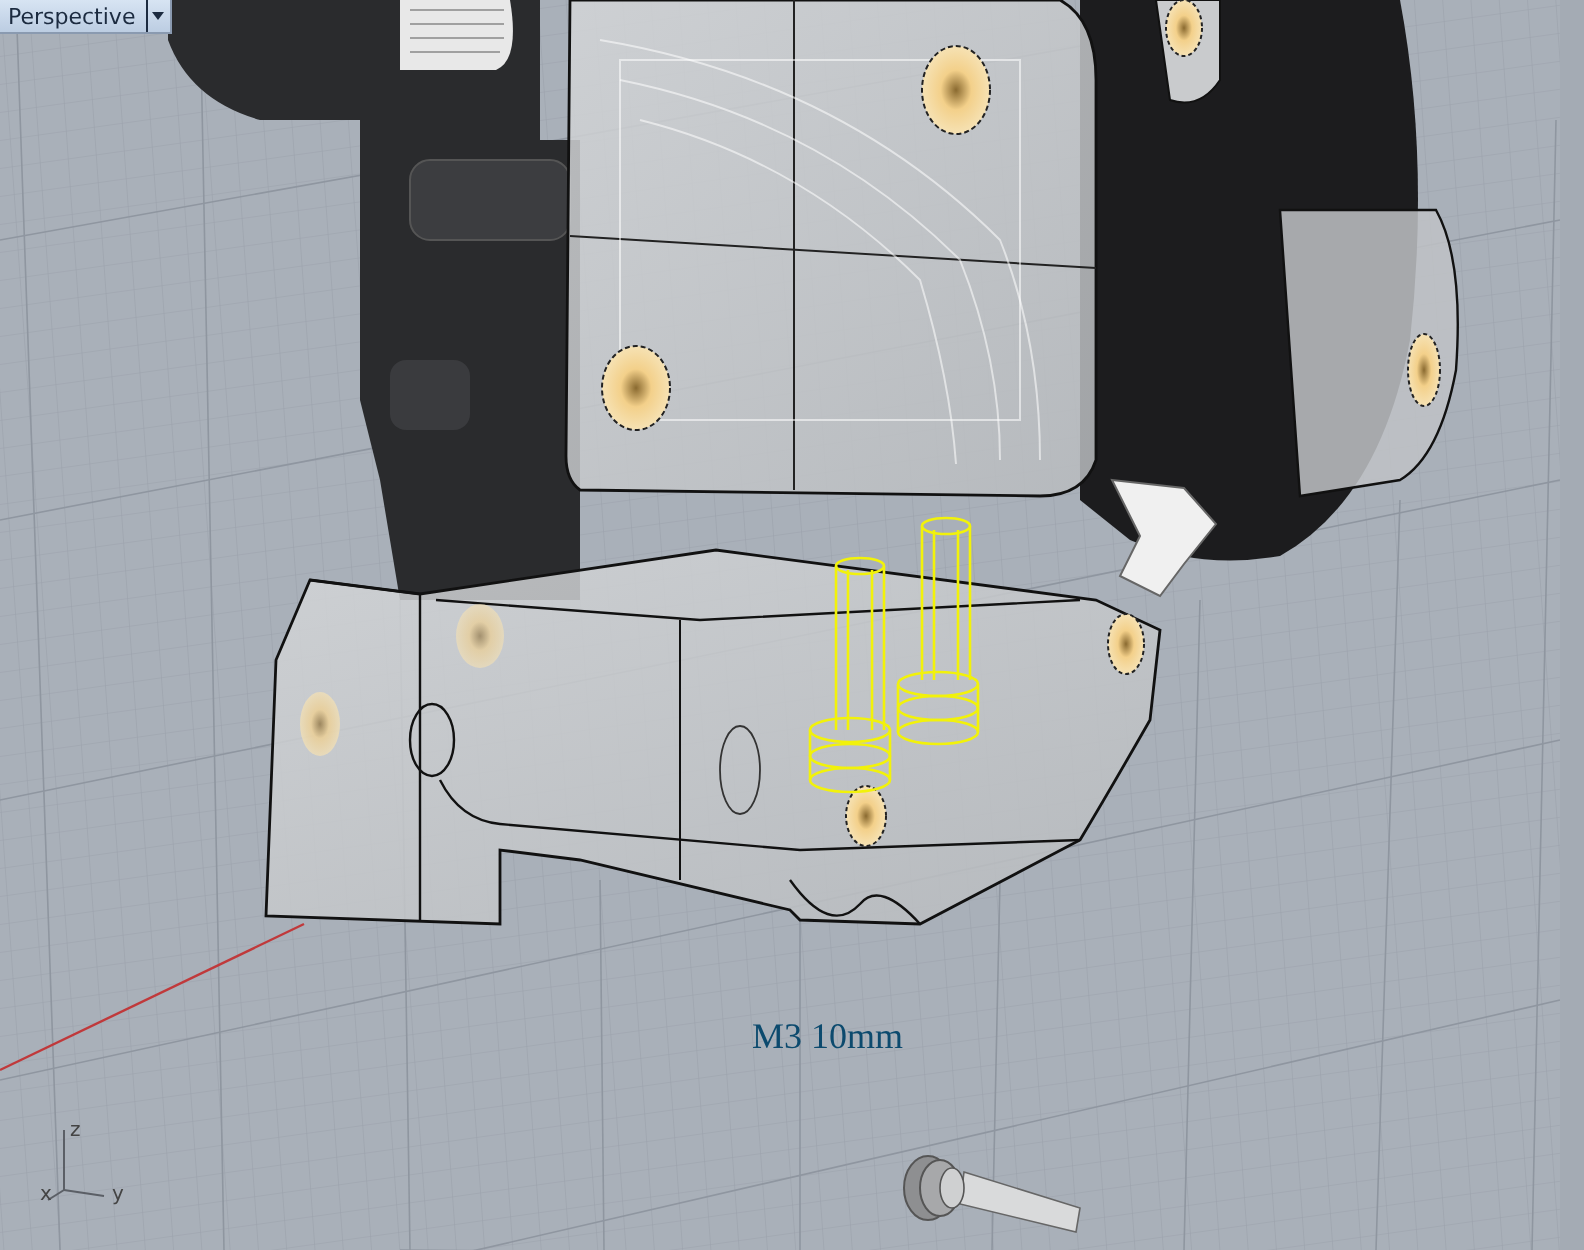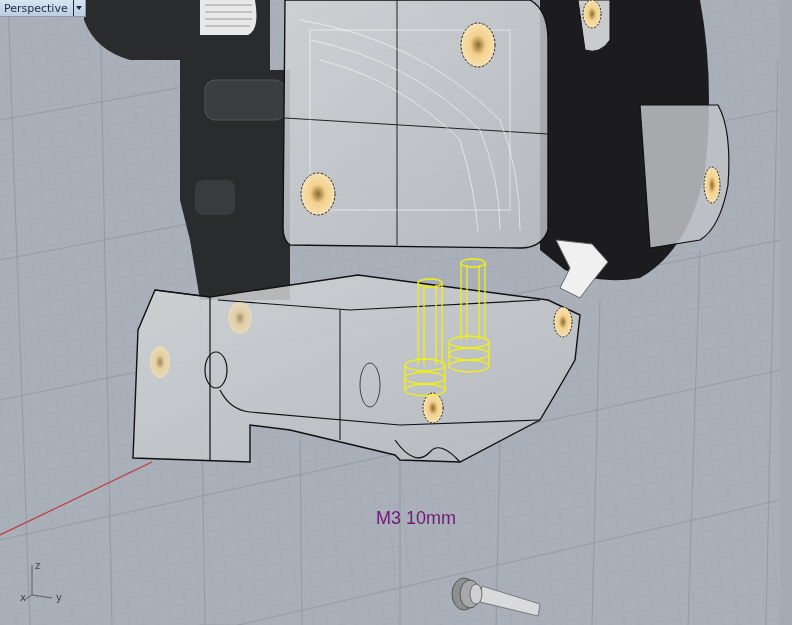--- a/index.html
+++ b/index.html
@@ -29,22 +29,22 @@
       display: inline-flex; align-items: center; justify-content: center;
       width: 11px; height: 16px; border-left: 1px solid #1c2b40;
       cursor: pointer;
     }
     .vp-title .dd::after {
       content: ""; border-left: 3px solid transparent; border-right: 3px solid transparent;
       border-top: 4px solid #1c2b40;
     }
     .annotation {
       position: absolute; left: 376px; top: 508px;
-      font-family: Liberation Sans, sans-serif;
-      font-size: 18px; color: #701a75; z-index: 4;
+      font-family: Liberation Serif, serif;
+      font-size: 18px; color: #0c4a6e; z-index: 4;
     }
     .axis-label {
       position: absolute; font-family: "DejaVu Sans", sans-serif;
       font-size: 10px; color: #444; z-index: 4;
     }
   </style>
 </head>
 <body>
 
 <div class="viewport">

